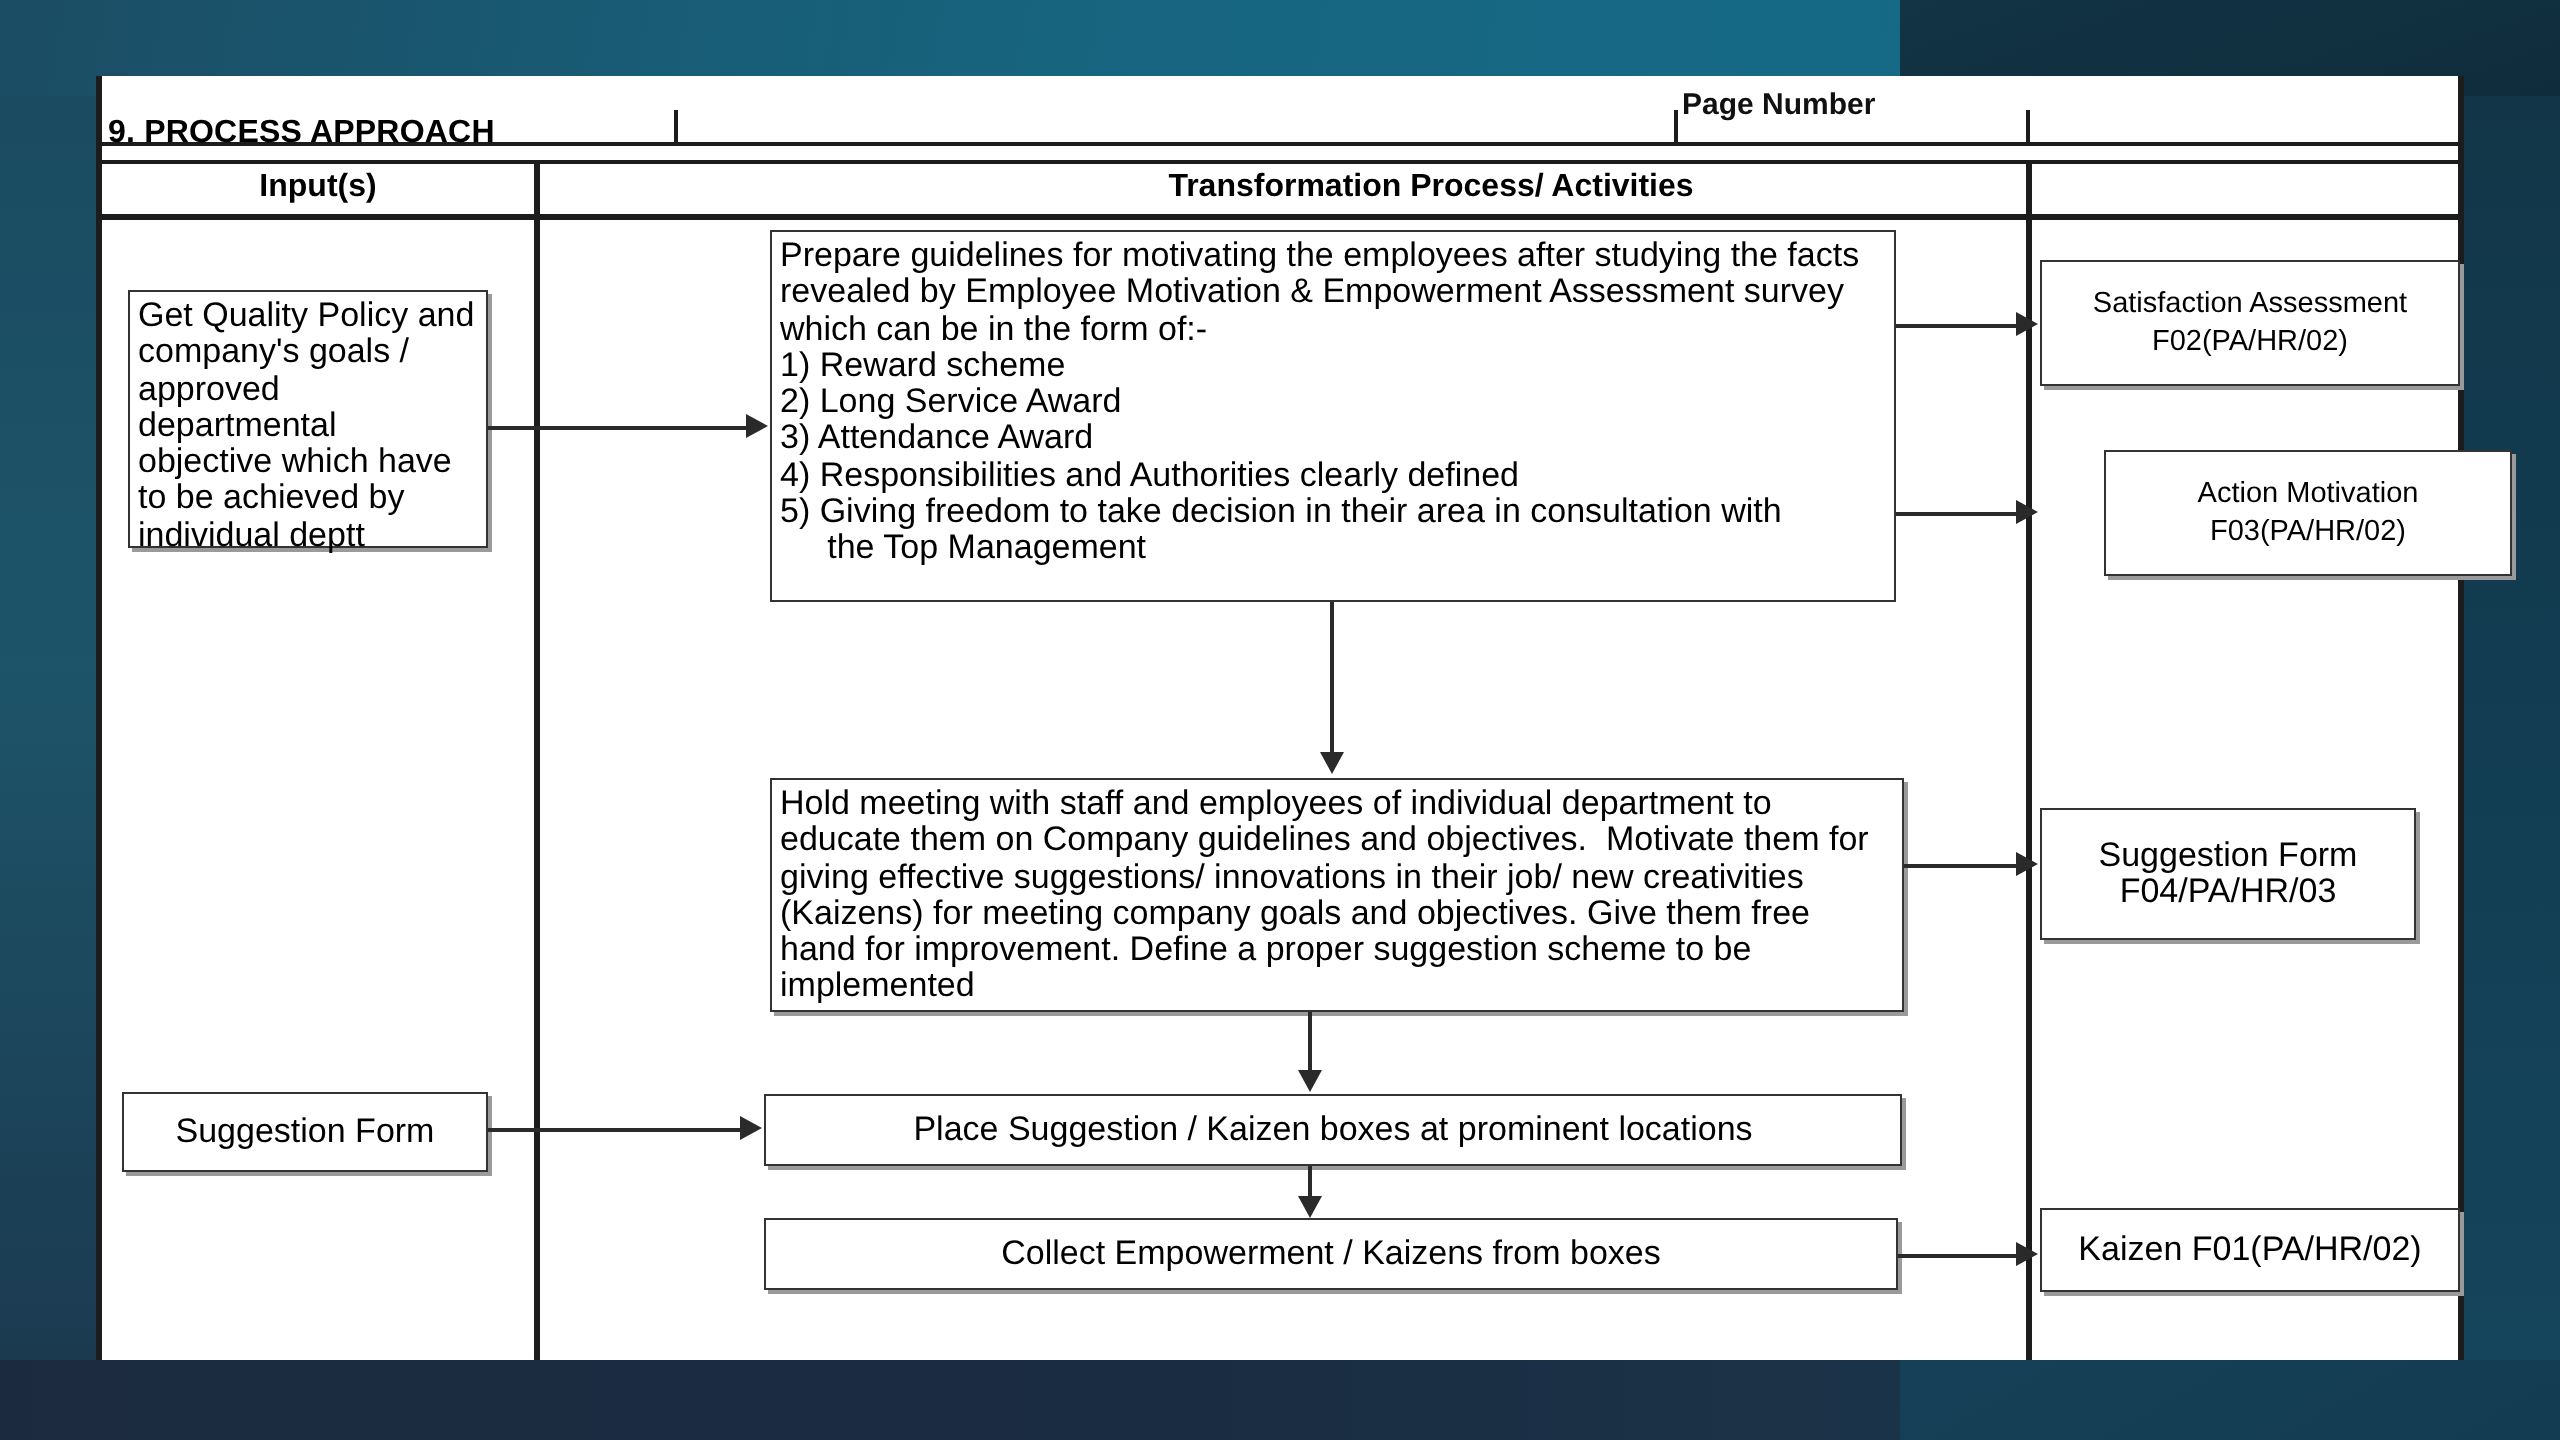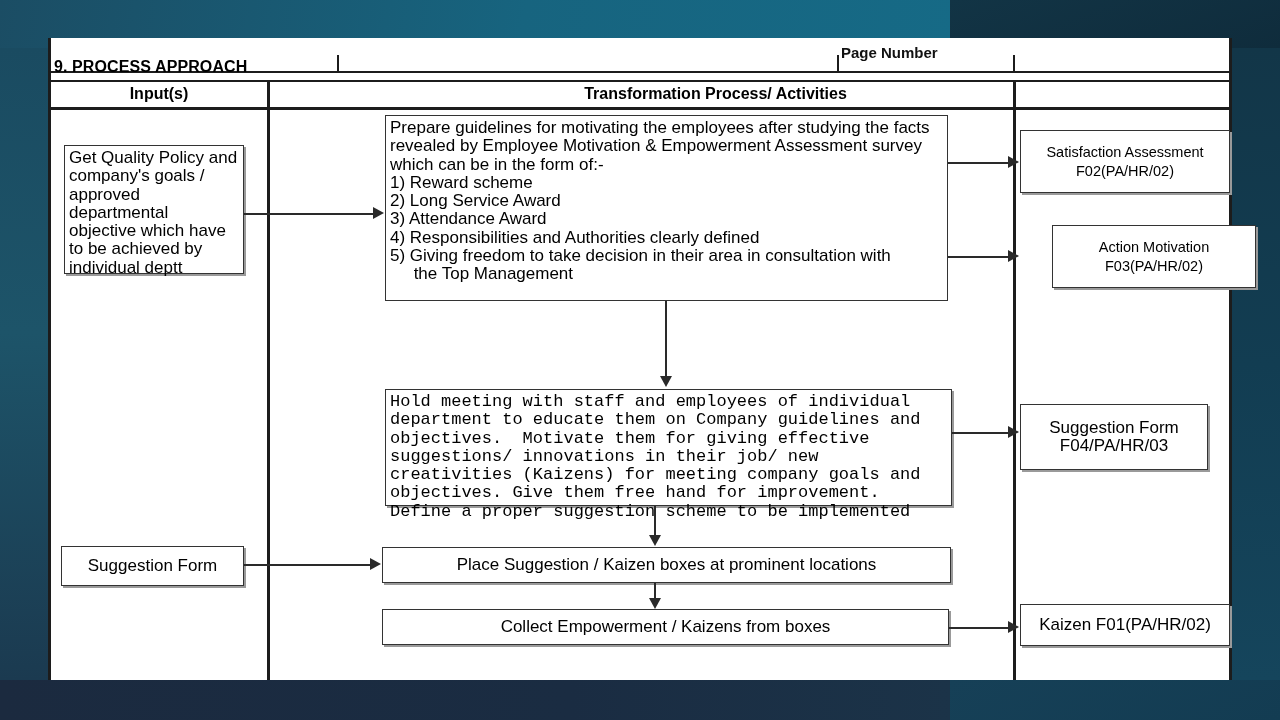--- a/index.html
+++ b/index.html
@@ -236,21 +236,21 @@
     <div class="node" style="left:337px; top:77px; width:563px; height:186px;">
       <div class="txt">Prepare guidelines for motivating the employees after studying the facts revealed by Employee Motivation &amp; Empowerment Assessment survey which can be in the form of:-
 1) Reward scheme
 2) Long Service Award
 3) Attendance Award
 4) Responsibilities and Authorities clearly defined
 5) Giving freedom to take decision in their area in consultation with
      the Top Management</div>
     </div>
 
-    <div class="node shadow" style="left:337px; top:351px; width:567px; height:117px;font-family:Liberation Mono, monospace;">
+    <div class="node shadow" style="left:337px; top:351px; width:567px; height:117px;">
       <div class="txt">Hold meeting with staff and employees of individual department to educate them on Company guidelines and objectives.  Motivate them for giving effective suggestions/ innovations in their job/ new creativities (Kaizens) for meeting company goals and objectives. Give them free hand for improvement. Define a proper suggestion scheme to be implemented</div>
     </div>
 
     <div class="node shadow vcenter" style="left:334px; top:509px; width:569px; height:36px;">
       <div class="txt">Place Suggestion / Kaizen boxes at prominent locations</div>
     </div>
 
     <div class="node shadow vcenter" style="left:334px; top:571px; width:567px; height:36px;">
       <div class="txt">Collect Empowerment / Kaizens from boxes</div>
     </div>

